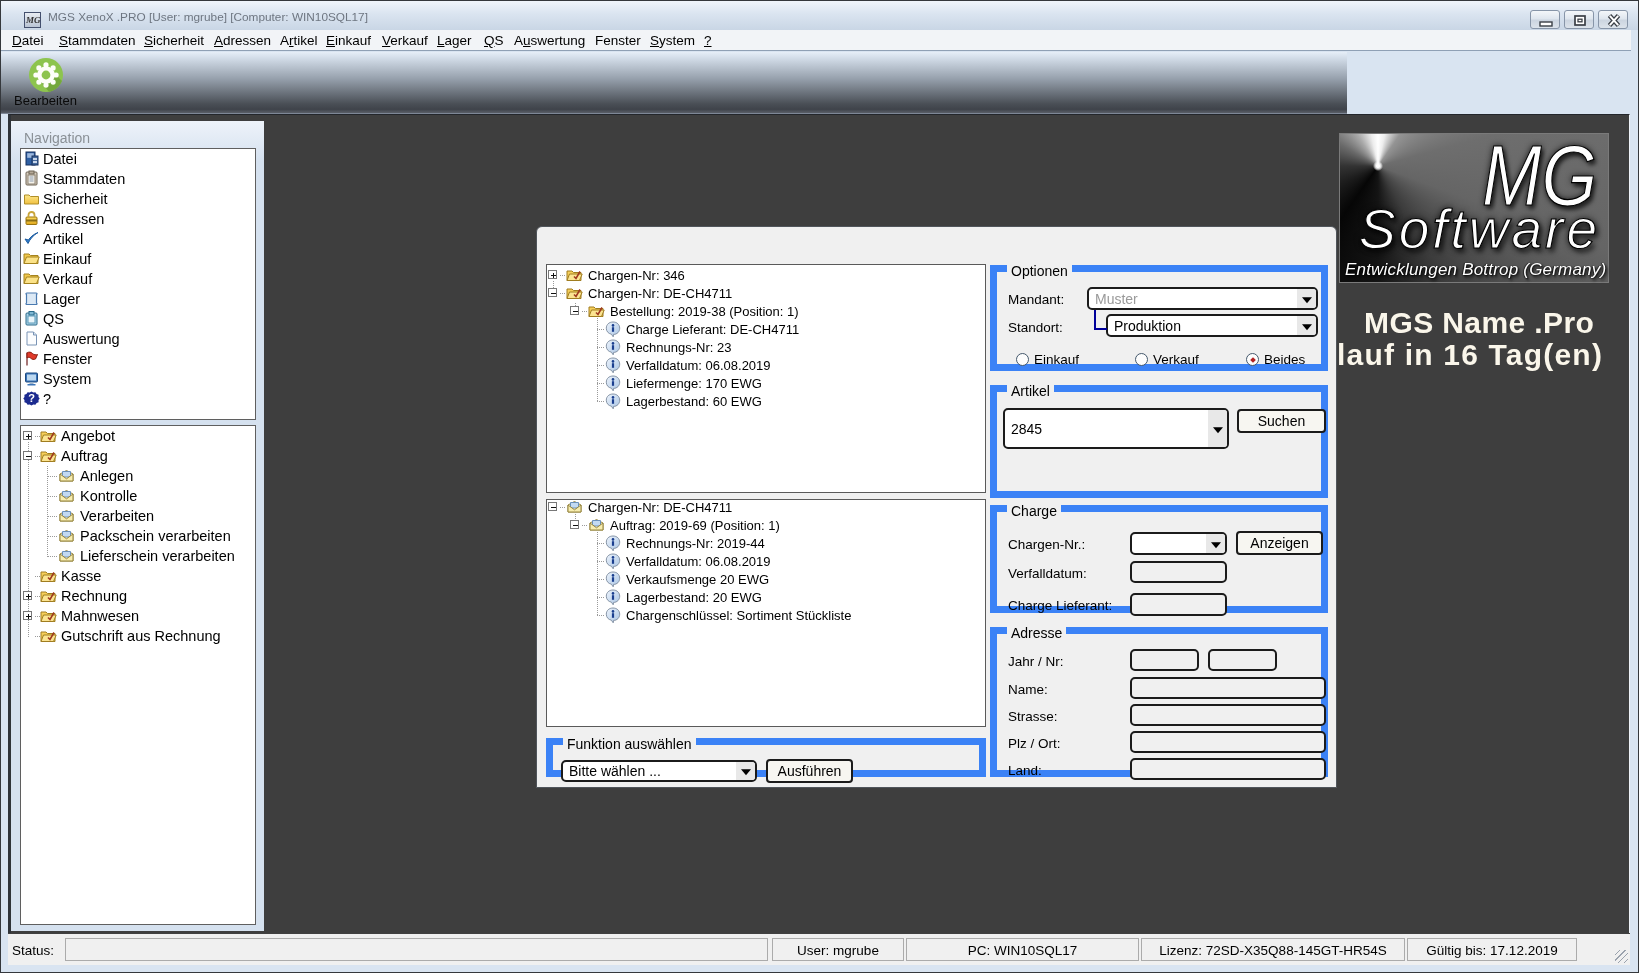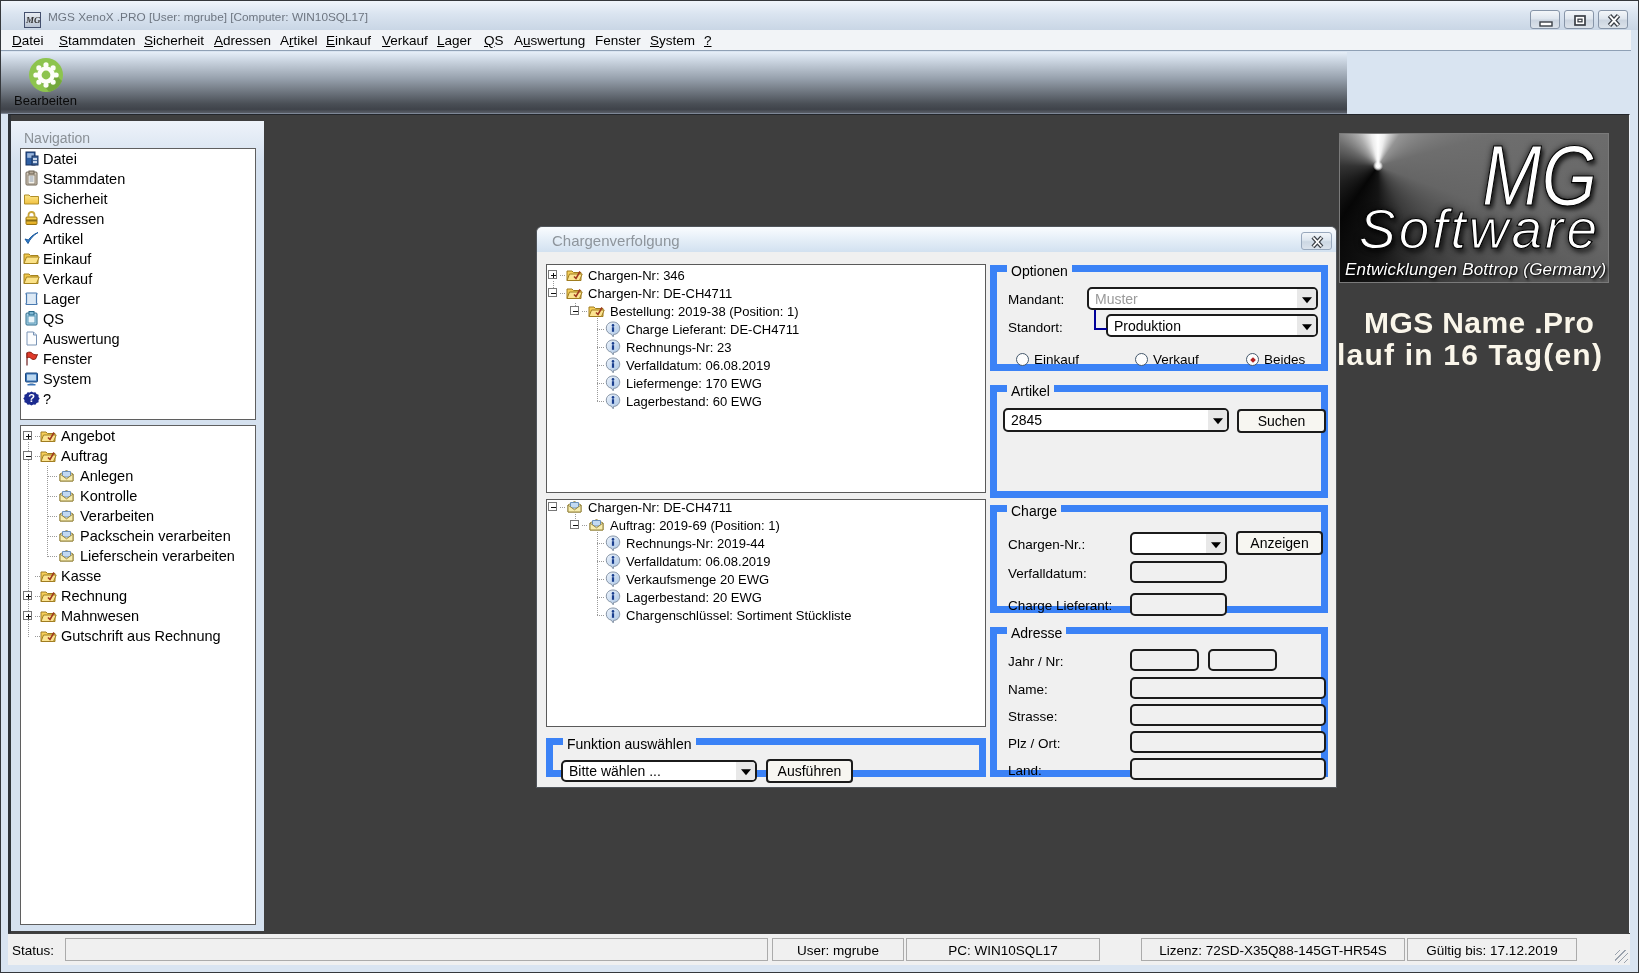--- a/index.html
+++ b/index.html
@@ -350,27 +350,20 @@
 <span class="ic" style="left:19px;top:0px"><svg width="17" height="16" viewBox="0 0 17 16" style="">
             <path d="M1 4 L6 4 L7.5 5.5 L15 5.5 L15 13.5 L1 13.5 Z" fill="#f6cf5a" stroke="#a07d20" stroke-width="1"></path>
             <path d="M3.5 7 L16.2 7 L13.5 13.5 L1 13.5 Z" fill="#fbe491" stroke="#a07d20" stroke-width="1"></path>
             <path d="M8 9.5 L10 11.5 L14 4.5" fill="none" stroke="#a03a20" stroke-width="1.6"></path>
           </svg></span>
 <span class="tx" style="left:40px;top:0px">Gutschrift aus Rechnung</span>
 </div>
 </div>
   </div>
 <div id="dlg">
-<div id="dlgtitle">
-      <div class="t">Chargenverfolgung</div>
-      <div id="dlgclose"><svg width="31" height="18">
-          <path d="M11 4.2 L19.8 13.8 M19.8 4.2 L11 13.8" stroke="#3a3f46" stroke-width="4.2" fill="none"></path>
-          <path d="M11.3 4.5 L19.5 13.5 M19.5 4.5 L11.3 13.5" stroke="#fff" stroke-width="1.8" fill="none"></path>
-        </svg></div>
-    </div>
 <div class="dtree" id="dtree1">
 <div class="dot-v" style="left:6px;top:16px;height:8px"></div>
 <div class="dot-v" style="left:28px;top:38px;height:4px"></div>
 <div class="dot-v" style="left:50px;top:53px;height:84px"></div>
 <div class="drow" style="left:0;top:2px">
         <span class="pm" style="left:1px;top:3px">
           <span class="h"></span>
           <span class="v"></span>
         </span>
         <span class="dot-h" style="left:13px;top:8px;width:6px"></span>
@@ -609,21 +602,21 @@
       </svg>
       <div class="radio" style="left:19px;top:81px"></div>
       <div class="flabel" style="left:37px;top:80px">Einkauf</div>
       <div class="radio" style="left:138px;top:81px"></div>
       <div class="flabel" style="left:156px;top:80px">Verkauf</div>
       <div class="radio sel" style="left:249px;top:81px"></div>
       <div class="flabel" style="left:267px;top:80px">Beides</div>
     </div>
 <div class="group" style="left:453px;top:158px;width:338px;height:113px">
       <div class="glabel">Artikel</div>
-      <div class="combo" style="left:6px;top:16px;width:226px;height:24px">
+      <div class="combo" style="left:6px;top:16px;width:226px;height:41px">
         <span class="cv">2845</span>
         <span class="btn"></span>
       </div>
       <div class="pbtn" style="left:240px;top:17px;width:89px;height:24px;padding-top:2px">Suchen</div>
     </div>
 <div class="group" style="left:453px;top:278px;width:338px;height:108px">
       <div class="glabel">Charge</div>
       <div class="flabel" style="left:11px;top:25px">Chargen-Nr.:</div>
       <div class="combo" style="left:133px;top:20px;width:97px;height:23px">
         <span class="cv"></span>
@@ -656,21 +649,21 @@
     <div class="ent">Entwicklungen Bottrop (Germany)</div>
   </div>
 <div class="marq" style="left:1364px;top:308px;letter-spacing:0.4px">MGS Name .Pro</div>
 <div class="marq" style="left:1337px;top:340px;letter-spacing:1.2px">lauf in 16 Tag(en)</div>
 <div id="statusbar">
 <div class="flabel" style="left:4px;top:9px;font-size:13.5px">Status:</div>
 <div class="scell" style="left:57px;width:703px"></div>
 <div class="scell" style="left:764px;width:132px">
       <span>User: mgrube</span>
     </div>
-<div class="scell" style="left:898px;width:194px">
+<div class="scell" style="left:898px;width:233px">
       <span>PC: WIN10SQL17</span>
     </div>
 <div class="scell" style="left:1133px;width:264px">
       <span>Lizenz: 72SD-X35Q88-145GT-HR54S</span>
     </div>
 <div class="scell" style="left:1399px;width:170px">
       <span>Gültig bis: 17.12.2019</span>
     </div>
 <div id="grip"></div>
 </div>

